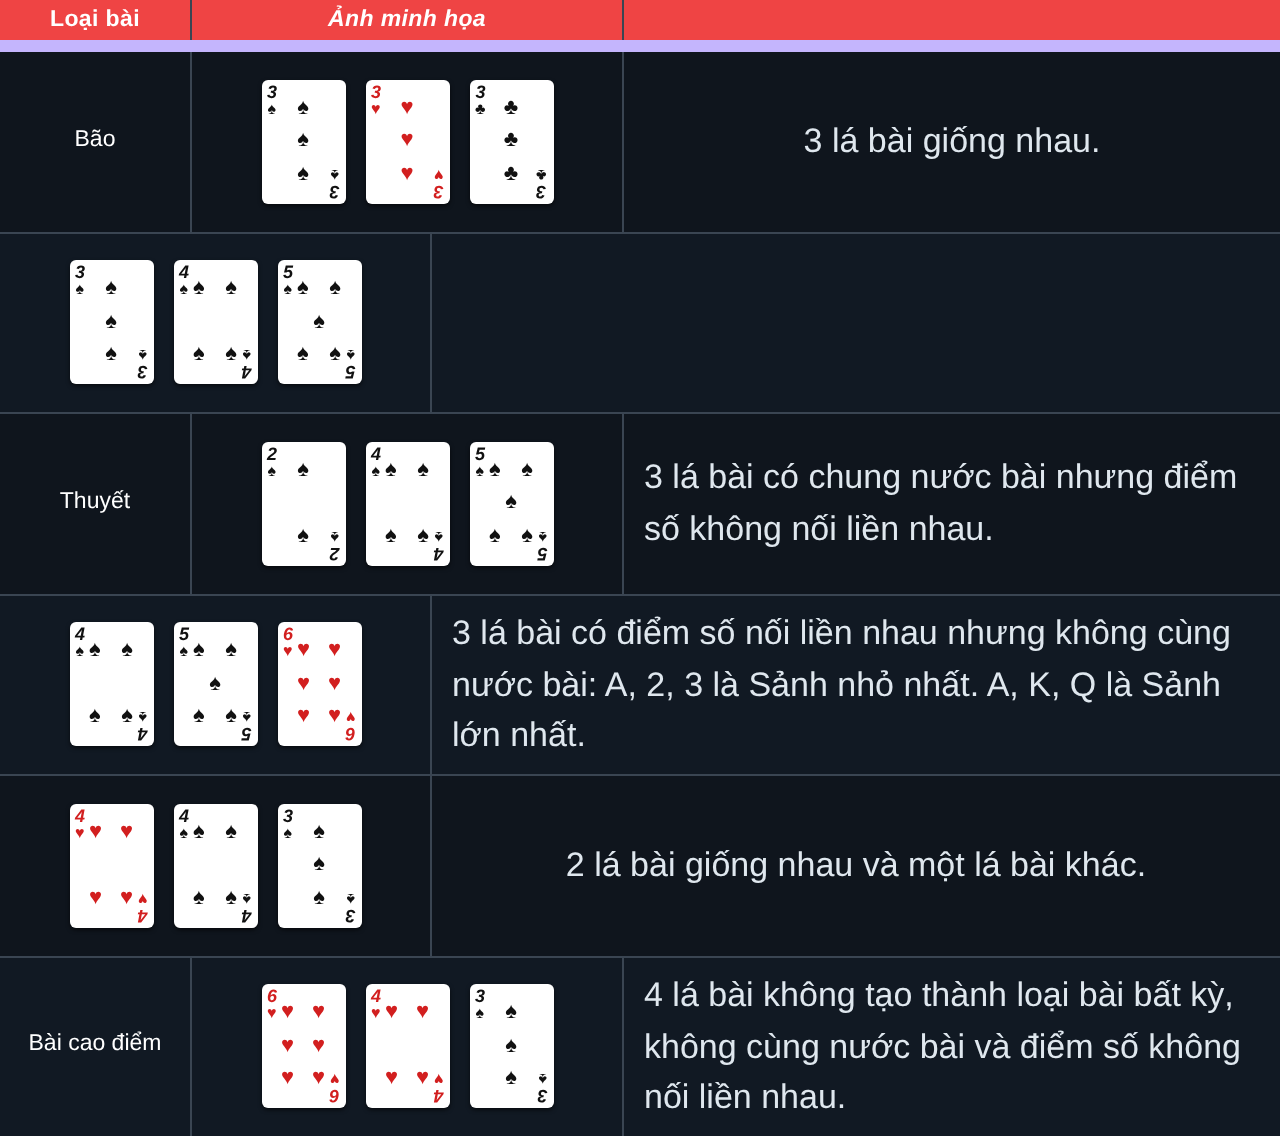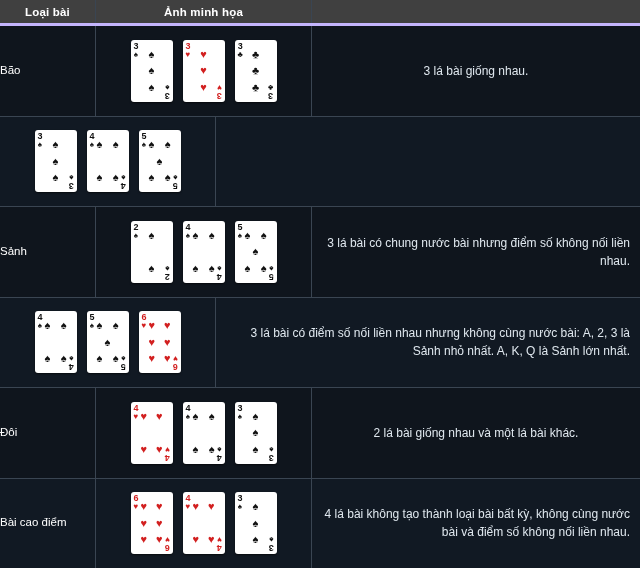--- a/index.html
+++ b/index.html
@@ -9,33 +9,33 @@
     color:#e8eef3;
   }
   .table{
     width:640px;height:568px;
     display:flex;flex-direction:column;
     background:#121a24;
     box-sizing:border-box;
   }
   .row{display:flex;width:100%;box-sizing:border-box;border-bottom:1px solid #3a4552;}
   .row:last-child{border-bottom:none;}
-  .head{background:#404040;height:26px;align-items:stretch;border-bottom:3px solid #c4b5fd;}
+  .head{background:#ef4444;height:26px;align-items:stretch;border-bottom:6px solid #c4b5fd;}
   .head .cell{
     display:flex;align-items:center;justify-content:center;
     font-size:11.5px;font-weight:bold;color:#ffffff;letter-spacing:.2px;
   }
   .cell{box-sizing:border-box;}
-  .c1{width:96px;border-right:1px solid #3a4552;display:flex;align-items:center;justify-content:flex-start;}
-  .c2{width:216px;border-right:1px solid #3a4552;display:flex;align-items:center;justify-content:center;}
+  .c1{width:96px;border-right:1px solid #3a4552;display:flex;align-items:center;justify-content:center;}
+  .c2{width:216px;border-right:1px solid #3a4552;display:flex;align-items:center;justify-content:center;font-style:italic;}
   .c3{flex:1;display:flex;align-items:center;justify-content:center;padding:0 10px;}
   .body-row{background:#0f151d;}
   .body-row.alt{background:#111923;}
   .type-label{font-size:11.5px;color:#ffffff;text-align:center;line-height:1.35;font-weight:normal;}
-  .desc{font-size:12px;color:#dfe7ee;text-align:right;line-height:1.5;}
+  .desc{font-size:17px;color:#dfe7ee;text-align:left;line-height:1.5;}
 
   
   .cards{display:flex;gap:10px;align-items:center;justify-content:center;}
   .card{
     position:relative;
     width:42px;height:62px;
     background:#ffffff;
     border-radius:3px;
     box-shadow:0 1px 2px rgba(0,0,0,.6);
     color:#111;
@@ -212,21 +212,21 @@
                   <span class="pip blk">♠</span>
                   <span class="pip blk">♠</span>
                 </div>
               </div>
             </div>
           </div>
         </div>
       </div>
       <div class="row body-row" style="flex: 1 1 0%;">
         <div class="cell c1">
-          <div class="type-label">Sảnh</div>
+          <div class="type-label">Thuyết</div>
         </div>
         <div class="cell c2">
           <div class="cards">
             <div class="card">
               <div class="corner tl">
                 <div class="rank blk">2</div>
                 <div class="suit blk">♠</div>
               </div>
               <div class="corner br">
                 <div class="rank blk">2</div>
@@ -360,23 +360,20 @@
                 </div>
               </div>
             </div>
           </div>
         </div>
         <div class="cell c3">
           <div class="desc">3 lá bài có điểm số nối liền nhau nhưng không cùng nước bài: A, 2, 3 là Sảnh nhỏ nhất. A, K, Q là Sảnh lớn nhất.</div>
         </div>
       </div>
       <div class="row body-row" style="flex: 1 1 0%;">
-        <div class="cell c1">
-          <div class="type-label">Đôi</div>
-        </div>
         <div class="cell c2">
           <div class="cards">
             <div class="card">
               <div class="corner tl">
                 <div class="rank red">4</div>
                 <div class="suit red">♥</div>
               </div>
               <div class="corner br">
                 <div class="rank red">4</div>
                 <div class="suit red">♥</div>

